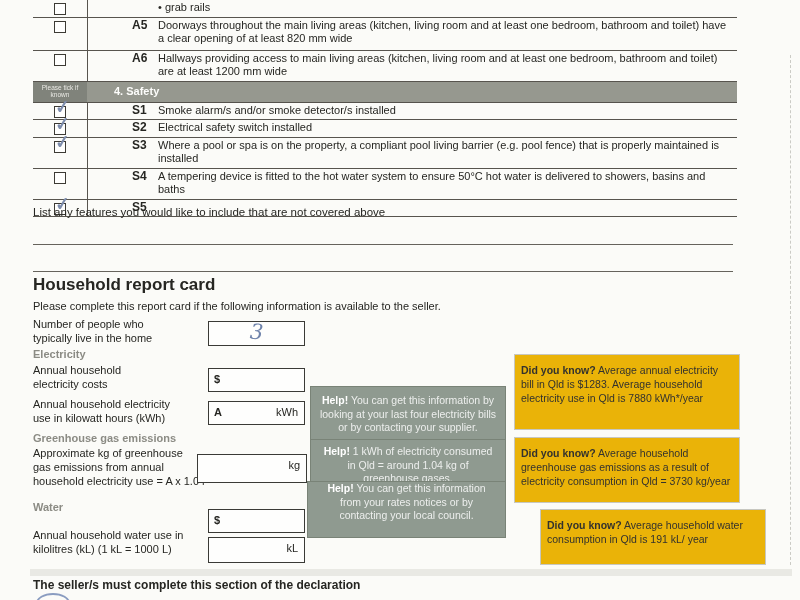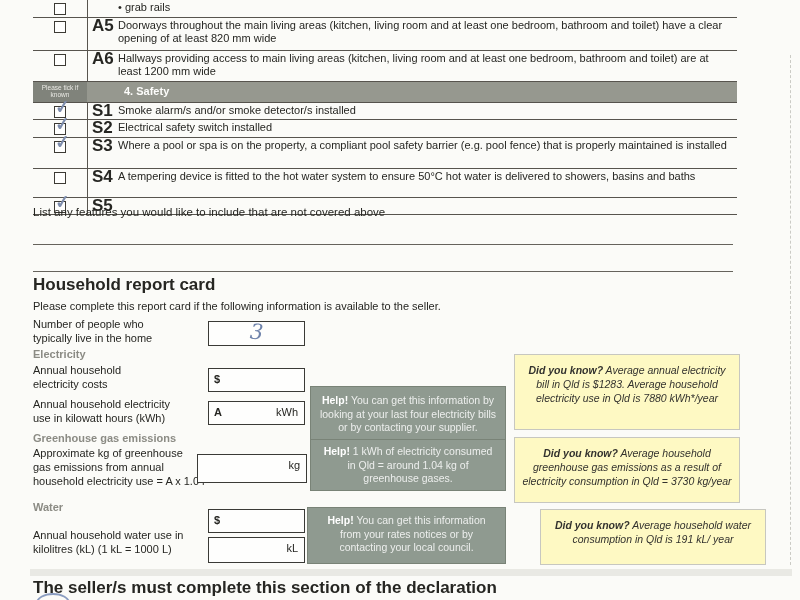--- a/index.html
+++ b/index.html
@@ -4,39 +4,39 @@
 <style>
   html,body { margin:0; padding:0; background:#ffffff; }
   .page { position:relative; width:800px; height:600px; background:#fbfbf8;
           font-family:"Liberation Sans", sans-serif; color:#262622; overflow:hidden; }
 
   
   .tbl { position:absolute; left:33px; top:0; width:704px; }
   .row { display:flex; align-items:stretch; border-bottom:1px solid #57544e; }
   .cb-cell { width:54px; flex:none; display:flex; justify-content:center; padding-top:2px; }
   .content { flex:1; border-left:1px solid #57544e; display:flex; padding:1px 6px 2px 4px; }
-  .code { width:26px; flex:none; font-weight:bold; font-size:17px; line-height:13.5px; }
+  .code { width:26px; flex:none; font-weight:bold; font-size:12px; line-height:13.5px;margin-left:40px; }
   .txt { flex:1; font-size:11px; line-height:13.5px; }
   .r-grab { min-height:13px; }
   .r-a5 { min-height:32px; }
   .r-a6 { min-height:30px; }
   .r-s1,.r-s2 { min-height:14px; }
   .r-s3 { min-height:30px; }
   .r-s4 { min-height:28px; }
   .r-s5 { min-height:15px; }
   .cb { width:12px; height:12px; border:1.4px solid #3c3a34; background:#fffffe;
         margin-top:1px; position:relative; box-sizing:border-box; }
   .tick { position:absolute; left:0px; top:-9px; font-size:18px; line-height:1;
           color:#7e8dac; font-weight:bold; transform:rotate(-6deg); }
 
   
   .bar { display:flex; height:20px; background:#96988f; border-bottom:1px solid #55524c; }
   .bar-left { width:54px; flex:none; background:#80837b; color:#e9e9e4; font-size:6.5px;
               line-height:7.5px; text-align:center; padding-top:2px; box-sizing:border-box; }
-  .bar-main { flex:1; color:#fdfdfb; font-weight:bold; font-size:11px; padding:3px 0 0 37px; }
+  .bar-main { flex:1; color:#fdfdfb; font-weight:bold; font-size:11px; padding:3px 0 0 27px; }
 
   .list-prompt { position:absolute; left:33px; top:206px; font-size:11.5px; }
   .wline { position:absolute; left:33px; width:700px; border-top:1px solid #66635c; }
   .wline1 { top:244px; } .wline2 { top:271px; }
 
   
   .rc-title { position:absolute; left:33px; top:275px; font-size:17px; font-weight:bold; margin:0; }
   .rc-sub { position:absolute; left:33px; top:300px; font-size:11px; }
   .lbl { position:absolute; left:33px; font-size:11px; line-height:14px; white-space:pre-line; }
   .subhead { position:absolute; left:33px; font-size:11px; font-weight:bold; color:#8b8b84; }
@@ -57,33 +57,33 @@
   .water-head { top:501px; }
   .water-cost-lbl { top:513px; } .water-cost-box { left:208px; top:509px; width:97px; height:24px; }
   .water-use-lbl { top:528px; }  .water-use-box { left:208px; top:537px; width:97px; height:26px; }
 
   .help { position:absolute; background:#8f9a90; border:1px solid #798377;
           color:rgba(255,255,255,0.84); font-size:10.5px; line-height:13.5px;
           text-align:center; padding:7px 8px; box-sizing:border-box; }
   .help-title { font-weight:bold; color:#ffffff; }
   .help1 { left:310px; top:354px; width:196px; height:71px;margin-top:32px; }
   .help2 { left:310px; top:439px; width:196px; height:52px; padding-top:5px; }
-  .help3 { left:307px; top:507px; width:199px; height:57px; padding-top:6px; }
-
-  .dyk { position:absolute; background:#fef9c3; border:1px solid #c7c7c0; color:#33322e;
-         font-size:10.5px; line-height:14px; text-align:center; padding:8px 6px;
-         box-sizing:border-box;font-style:italic; }
+  .help3 { left:307px; top:481px; width:199px; height:57px; padding-top:0; }
+
+  .dyk { position:absolute; background:#eab308; border:1px solid #c7c7c0; color:#33322e;
+         font-size:10.5px; line-height:14px; padding:8px 6px;
+         box-sizing:border-box; }
   .dyk-title { font-weight:bold; }
   .dyk1 { left:514px; top:354px; width:226px; height:76px; }
   .dyk2 { left:514px; top:437px; width:226px; height:66px; }
   .dyk3 { left:540px; top:509px; width:226px; height:56px; }
 
   
   .footer-band { position:absolute; left:30px; top:569px; width:762px; height:7px; background:#e9e9e4; }
-  .footer-text { position:absolute; left:33px; top:578px; font-size:17px; font-weight:bold; }
+  .footer-text { position:absolute; left:33px; top:578px; font-size:12px; font-weight:bold; }
   .artifact-line { position:absolute; left:790px; top:55px; height:510px;
                    border-left:1px dashed #b8b8b0; opacity:0.7; }
   .hand-mark { position:absolute; left:36px; top:593px; width:30px; height:16px;
                border:2px solid #8a9cc0; border-radius:50%; }
 </style>
 </head>
 <body>
 
 <div class="page">
 
@@ -155,21 +155,21 @@
     </div>
 
     <div class="row r-s3">
       <div class="cb-cell">
         <span class="cb">
             <span class="tick">✓</span>
           </span>
       </div>
       <div class="content">
         <span class="code">S3</span>
-        <span class="txt">Where a pool or spa is on the property, a compliant pool safety barrier (e.g. pool fence) that is properly maintained is installed</span>
+        <span class="txt">Where a pool or spa is on the property, a compliant pool living barrier (e.g. pool fence) that is properly maintained is installed</span>
       </div>
     </div>
 
     <div class="row r-s4">
       <div class="cb-cell">
         <span class="cb">
             <span class="tick"></span>
           </span>
       </div>
       <div class="content">

